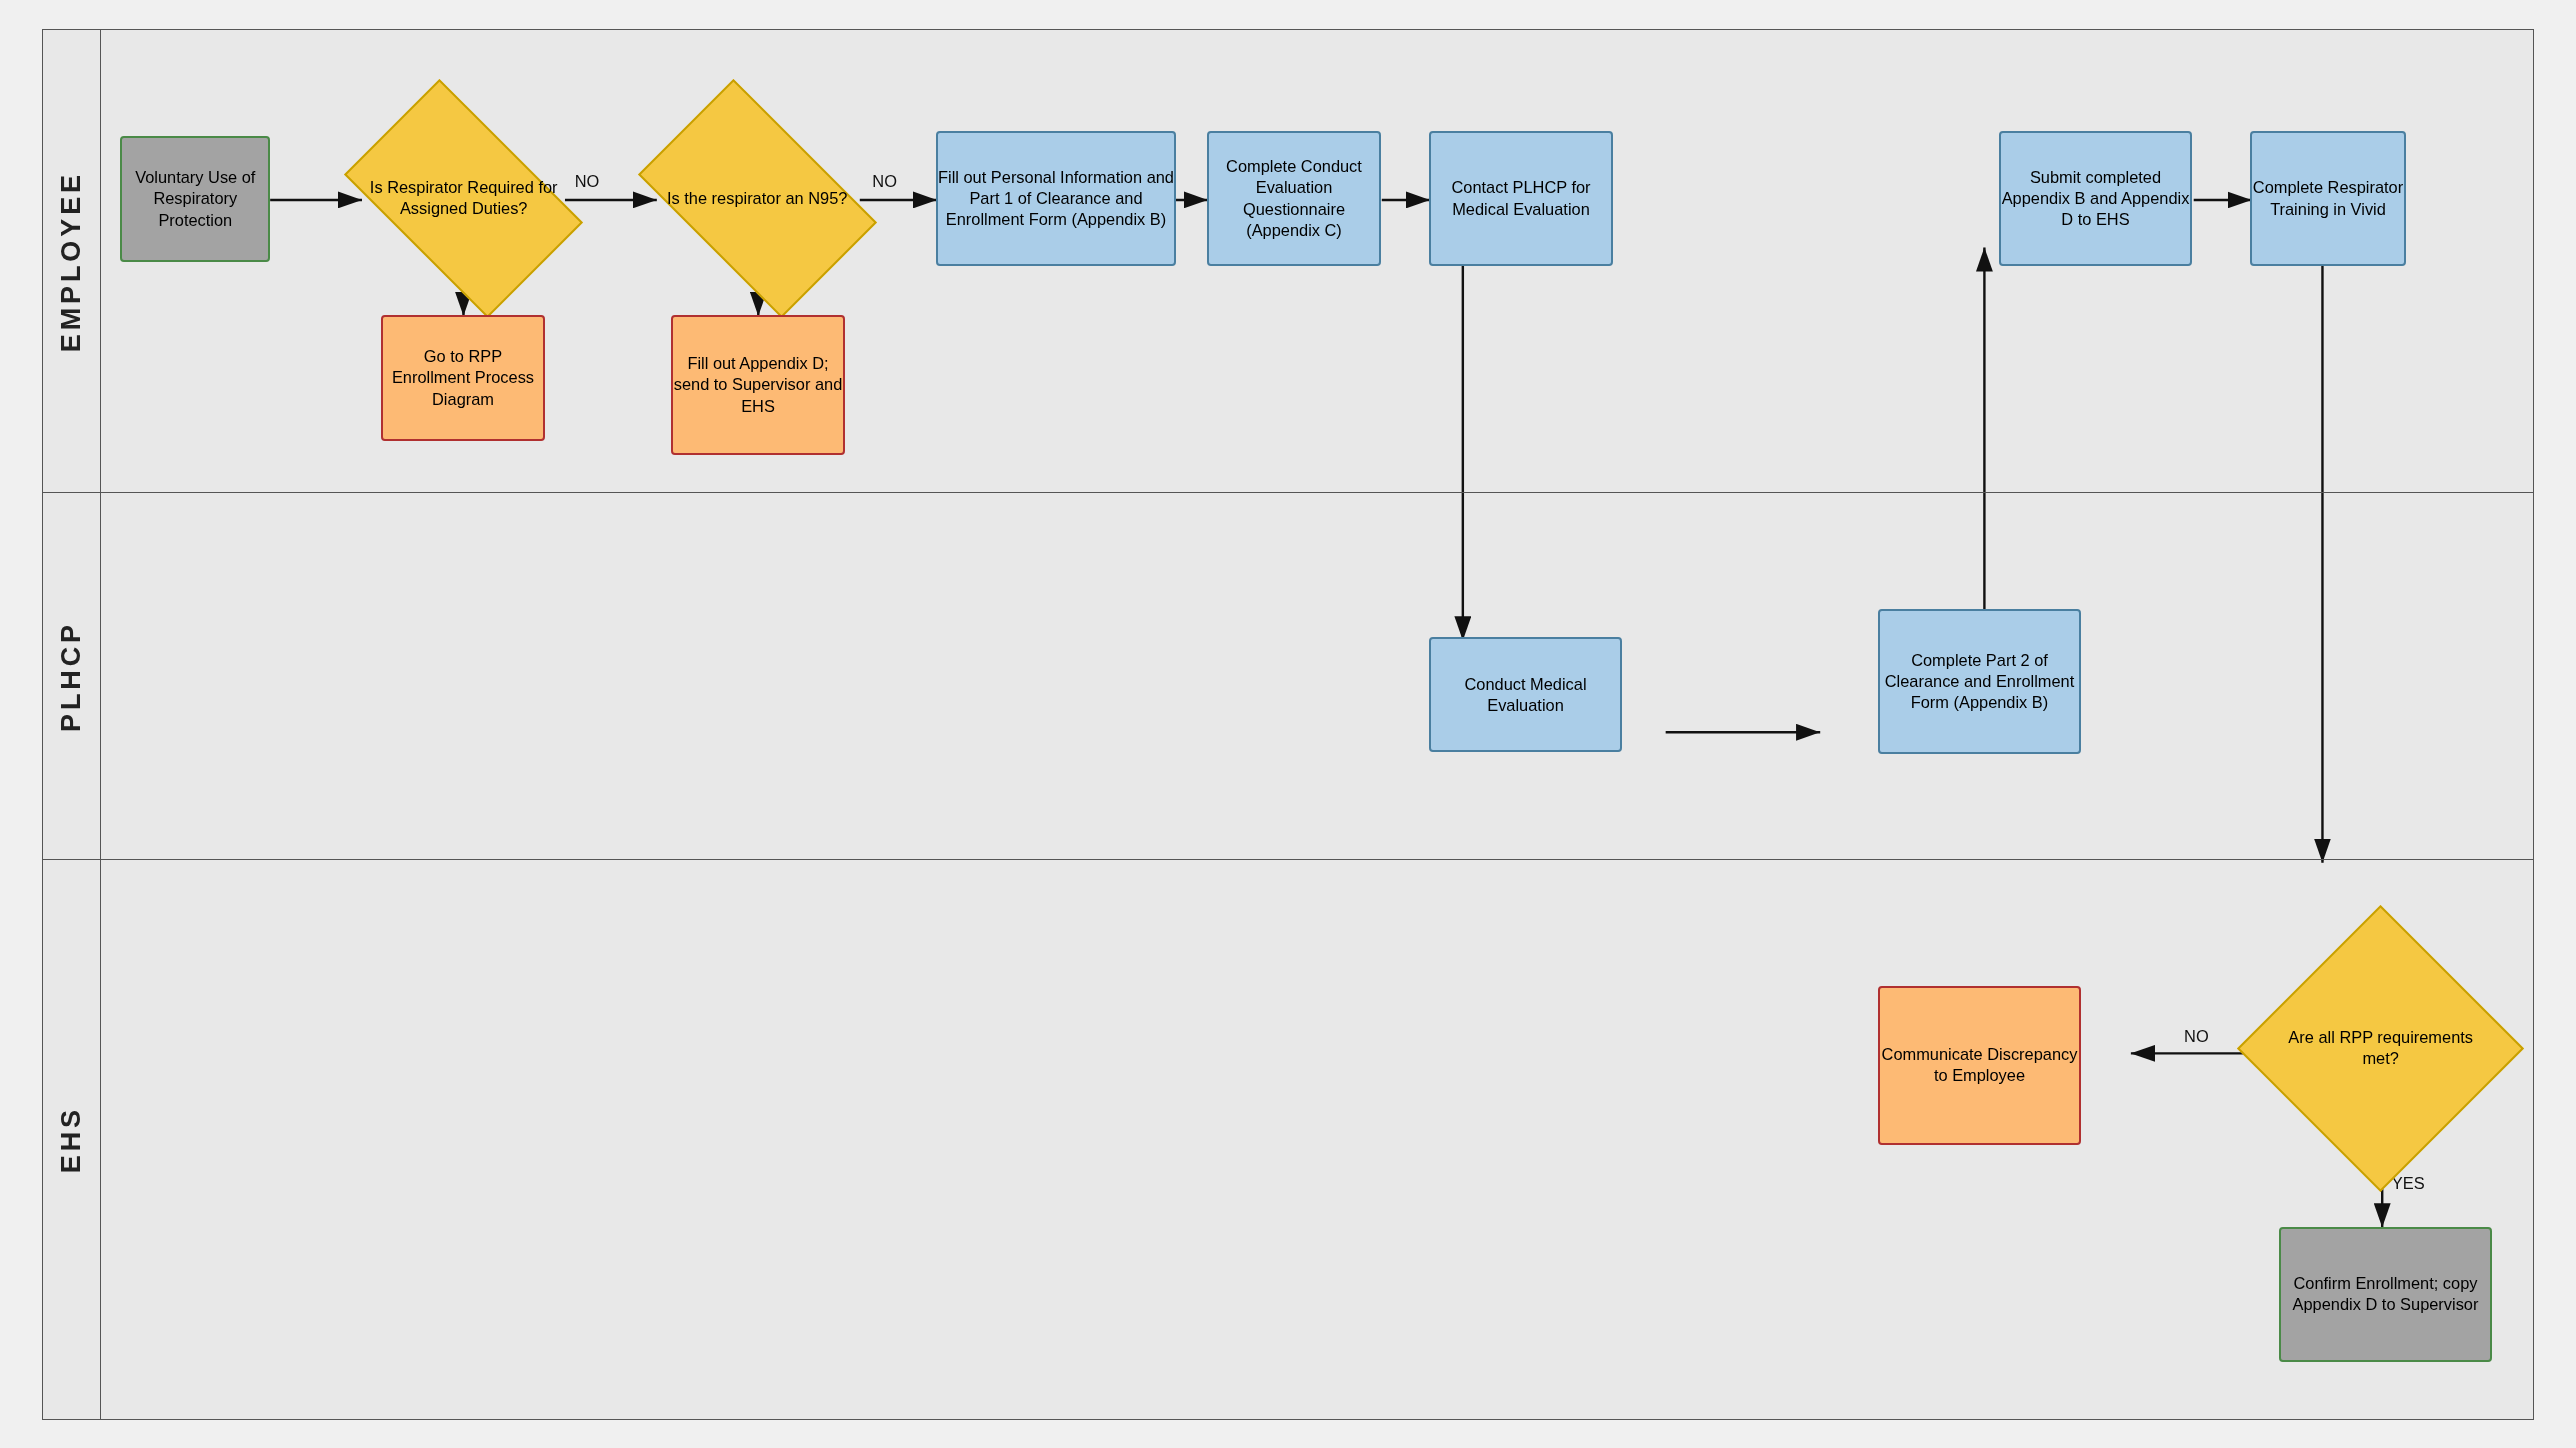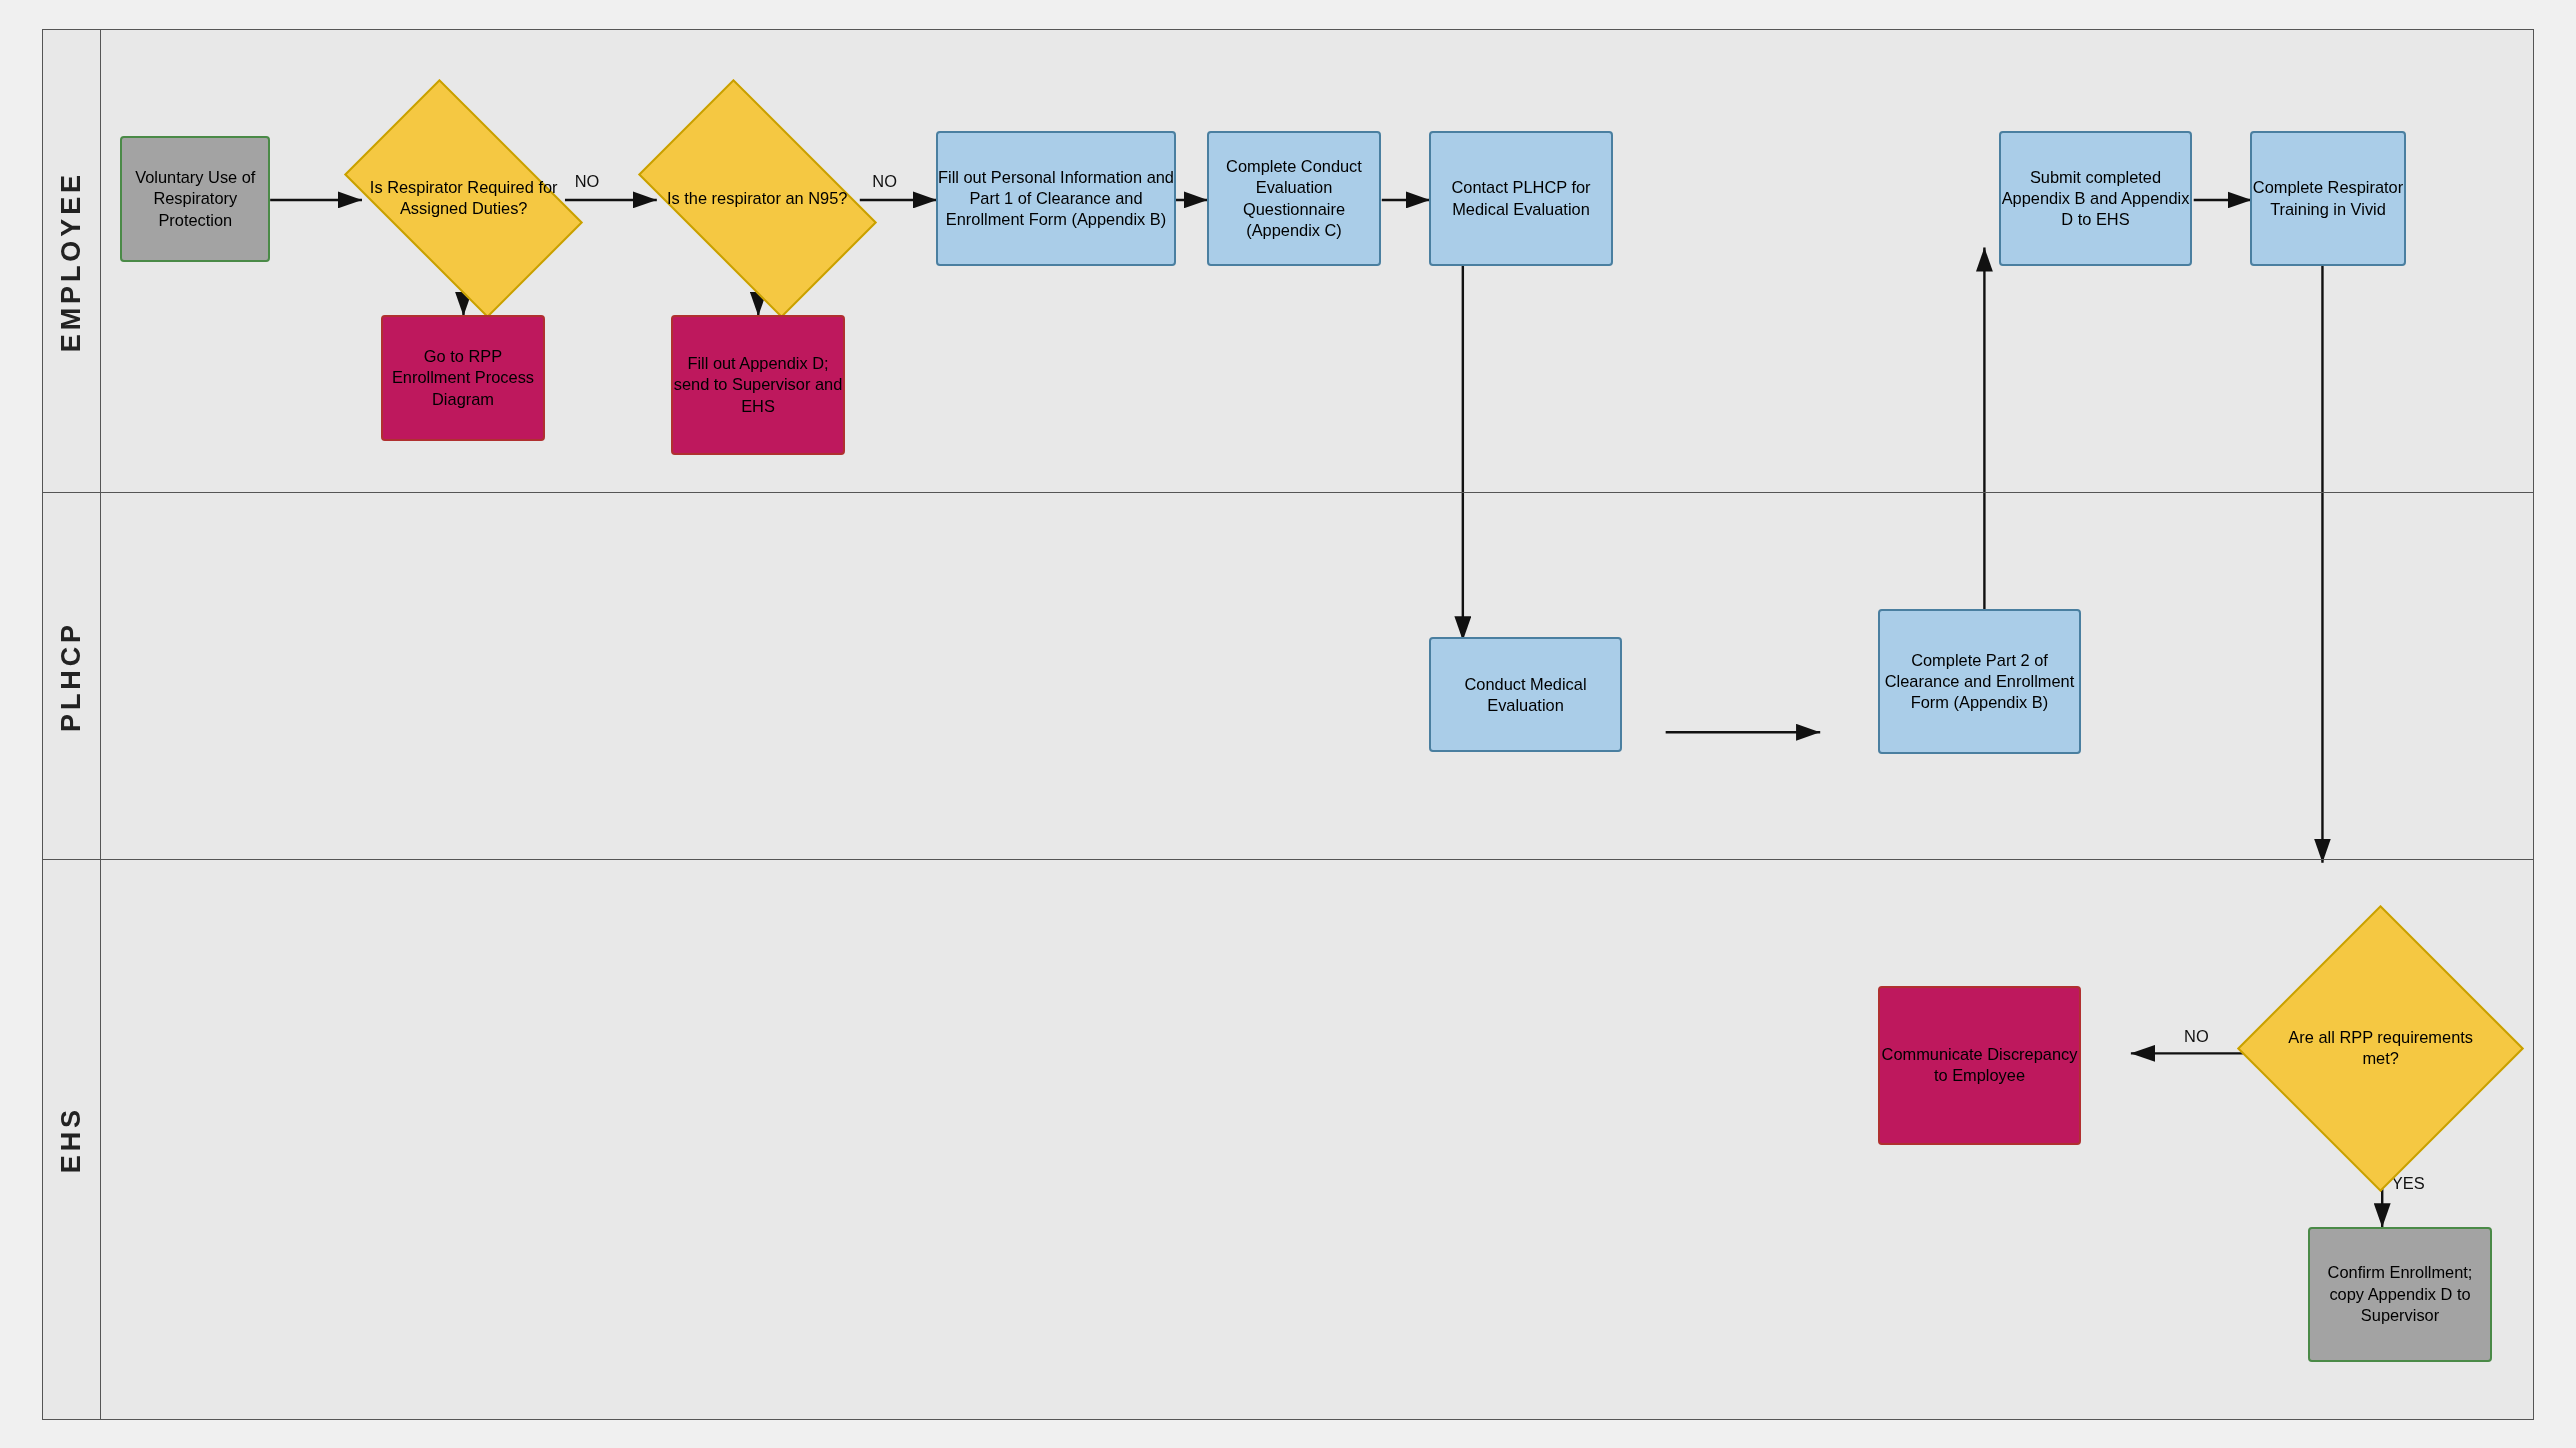--- a/index.html
+++ b/index.html
@@ -66,21 +66,21 @@
       background: #a3a3a3;
       border: 2.4px solid #4a8a47;
       border-radius: 3.9px;
     }
     .node-blue {
       background: #aacde8;
       border: 2.4px solid #4a7fa0;
       border-radius: 3.9px;
     }
     .node-red {
-      background: #be185d;
+      background: #fdba74;
       border: 2.4px solid #b03030;
       border-radius: 3.9px;
     }
     .node-diamond {
       background: #f5c842;
       border: 2.4px solid #c8a000;
       transform: rotate(45deg);
     }
     .node-diamond-inner {
       transform: rotate(-45deg);
@@ -254,21 +254,21 @@
       <div class="node node-diamond" style="left:2178px; top:87px; width:203px; height:203px;">
         <div class="node-diamond-inner">
           <span>Are all RPP requirements met?</span>
         </div>
       </div>
 
       <div class="node node-red" style="left:1777px; top:126px; width:203px; height:159px;">
         <span>Communicate Discrepancy to Employee</span>
       </div>
 
-      <div class="node node-green" style="left:2178px; top:367px; width:184px; height:135px;margin-left:29px;">
+      <div class="node node-green" style="left:2178px; top:367px; width:213px; height:135px;">
         <span>Confirm Enrollment; copy Appendix D to Supervisor</span>
       </div>
 
     </div>
   </div>
 
 </div>
 
 
 </body></html>

